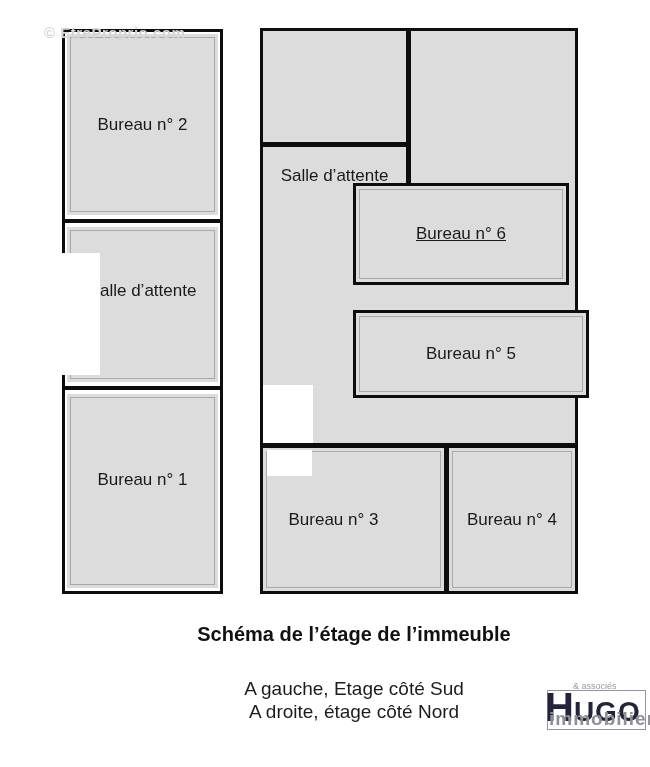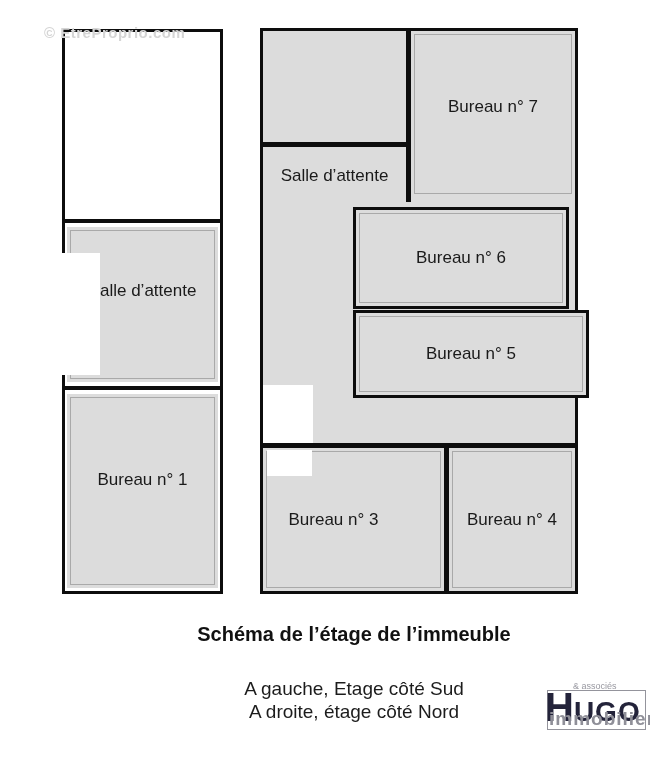--- a/index.html
+++ b/index.html
@@ -44,21 +44,21 @@
   
   #room-r-bureau8{left:0;top:0;width:143px;height:111px;}
   #wall-r-v78{left:143px;top:0;width:5px;height:171px;}
   #wall-r-h8{left:0;top:111px;width:148px;height:5px;}
   #room-r-bureau7{left:148px;top:0;width:164px;height:166px;padding-bottom:14px;}
   #label-r-salle{
     position:absolute;left:0;top:116px;width:143px;height:58px;
     display:flex;align-items:center;justify-content:center;
     color:#1a1a1a;font-size:17px;white-space:nowrap;
   }
-  #room-r-bureau6{left:90px;top:176px;width:216px;height:102px;border:3px solid #0d0d0d;}
+  #room-r-bureau6{left:90px;top:152px;width:216px;height:102px;border:3px solid #0d0d0d;text-decoration:underline;}
   #room-r-bureau5{left:90px;top:279px;width:236px;height:88px;border:3px solid #0d0d0d;}
   #notch-r-a{left:0;top:354px;width:50px;height:58px;}
   #wall-r-hb{left:0;top:412px;width:312px;height:5px;}
   #room-r-bureau3{left:0;top:417px;width:181px;height:143px;padding-right:40px;}
   #wall-r-v34{left:181px;top:412px;width:5px;height:148px;}
   #room-r-bureau4{left:186px;top:417px;width:126px;height:143px;}
   #notch-r-b{left:4px;top:419px;width:45px;height:26px;}
   
   #caption-title{
     position:absolute;left:59px;top:623px;width:590px;
@@ -88,38 +88,38 @@
     position:absolute;left:12px;top:31px;
     font-size:19px;line-height:17px;letter-spacing:1px;color:#8f8f98;white-space:nowrap;font-weight:bold;
   }
 </style>
 </head>
 <body>
 
 <div id="watermark">© EtreProprio.com</div>
 
 <div id="left-wing" class="wing">
+  <div id="room-l-bureau2" class="room">
+    <span>Bureau n° 2</span>
+  </div>
   <div id="wall-l-1" class="wall"></div>
   <div id="room-l-salle" class="room">
     <span>Salle d’attente</span>
   </div>
   <div id="wall-l-2" class="wall"></div>
   <div id="room-l-bureau1" class="room">
     <span>Bureau n° 1</span>
   </div>
 </div>
 
 <div id="notch-l-salle" class="notch"></div>
 
 <div id="right-wing" class="wing">
   <div id="wall-r-v78" class="wall"></div>
   <div id="wall-r-h8" class="wall"></div>
-  <div id="room-r-bureau7" class="room">
-    <span>Bureau n° 7</span>
-  </div>
   <div id="label-r-salle">
     <span>Salle d’attente</span>
   </div>
   <div id="room-r-bureau6" class="room">
     <span>Bureau n° 6</span>
   </div>
   <div id="room-r-bureau5" class="room">
     <span>Bureau n° 5</span>
   </div>
   <div id="notch-r-a" class="notch"></div>

